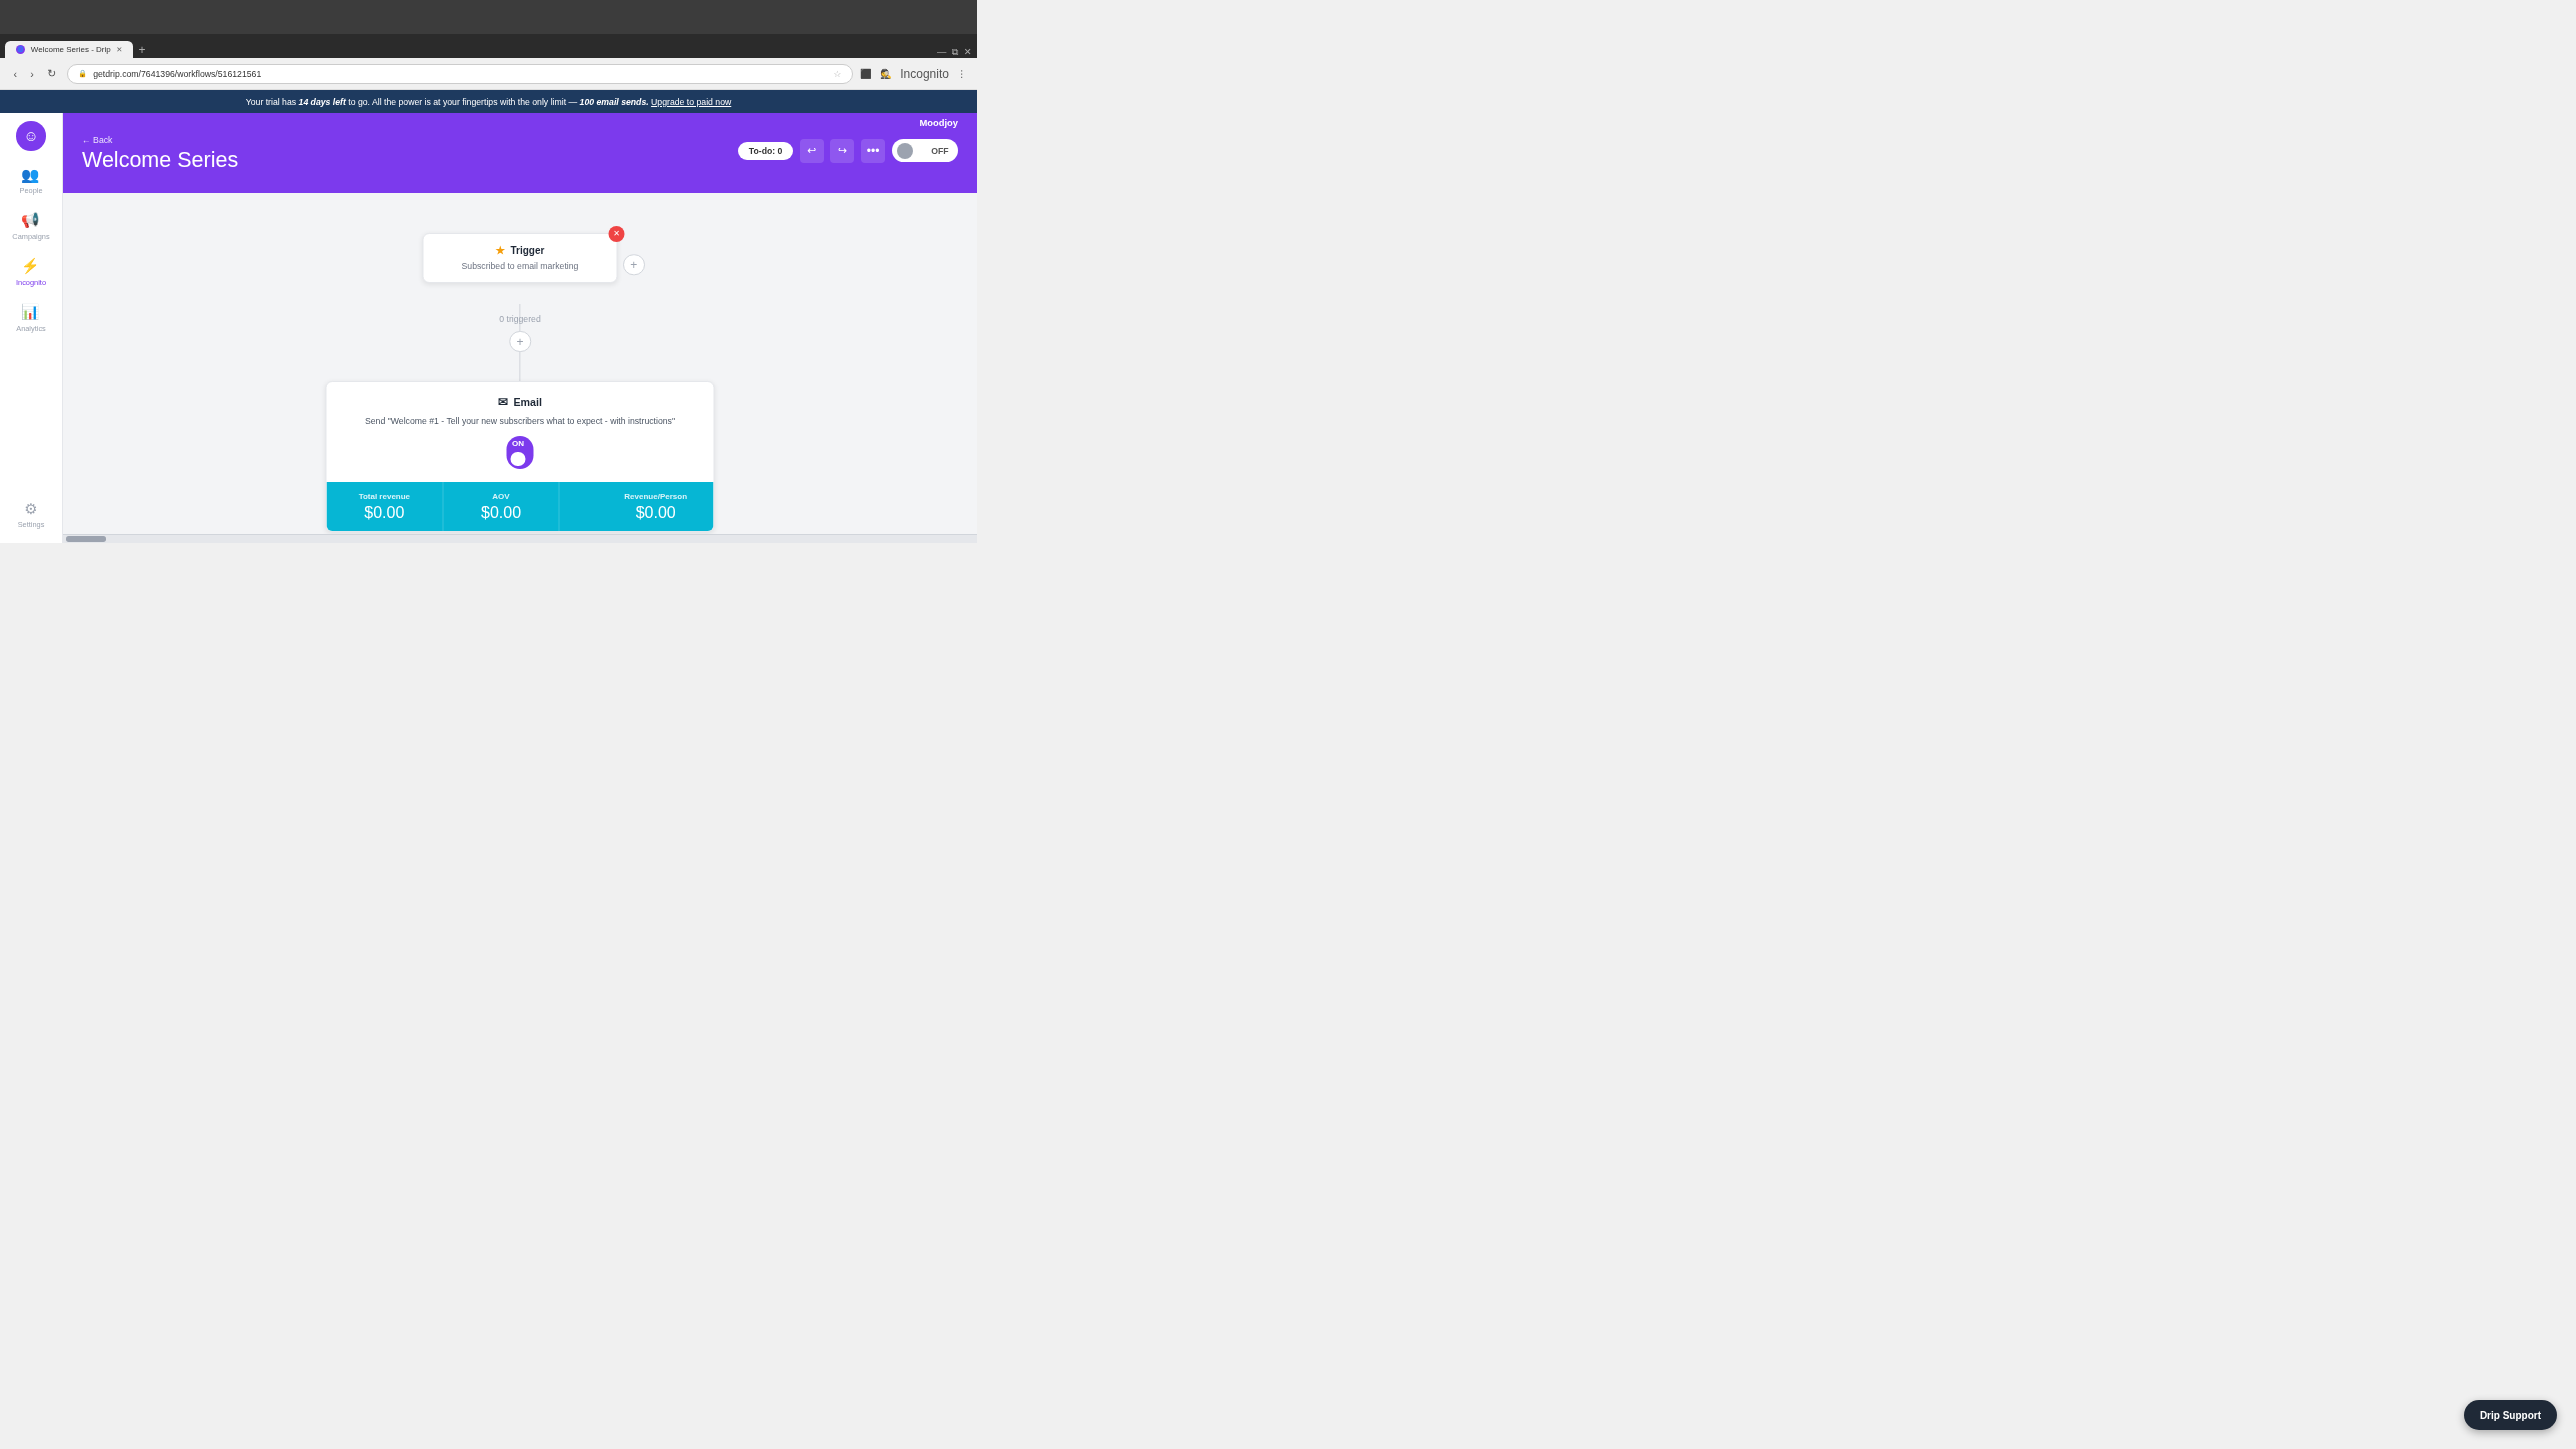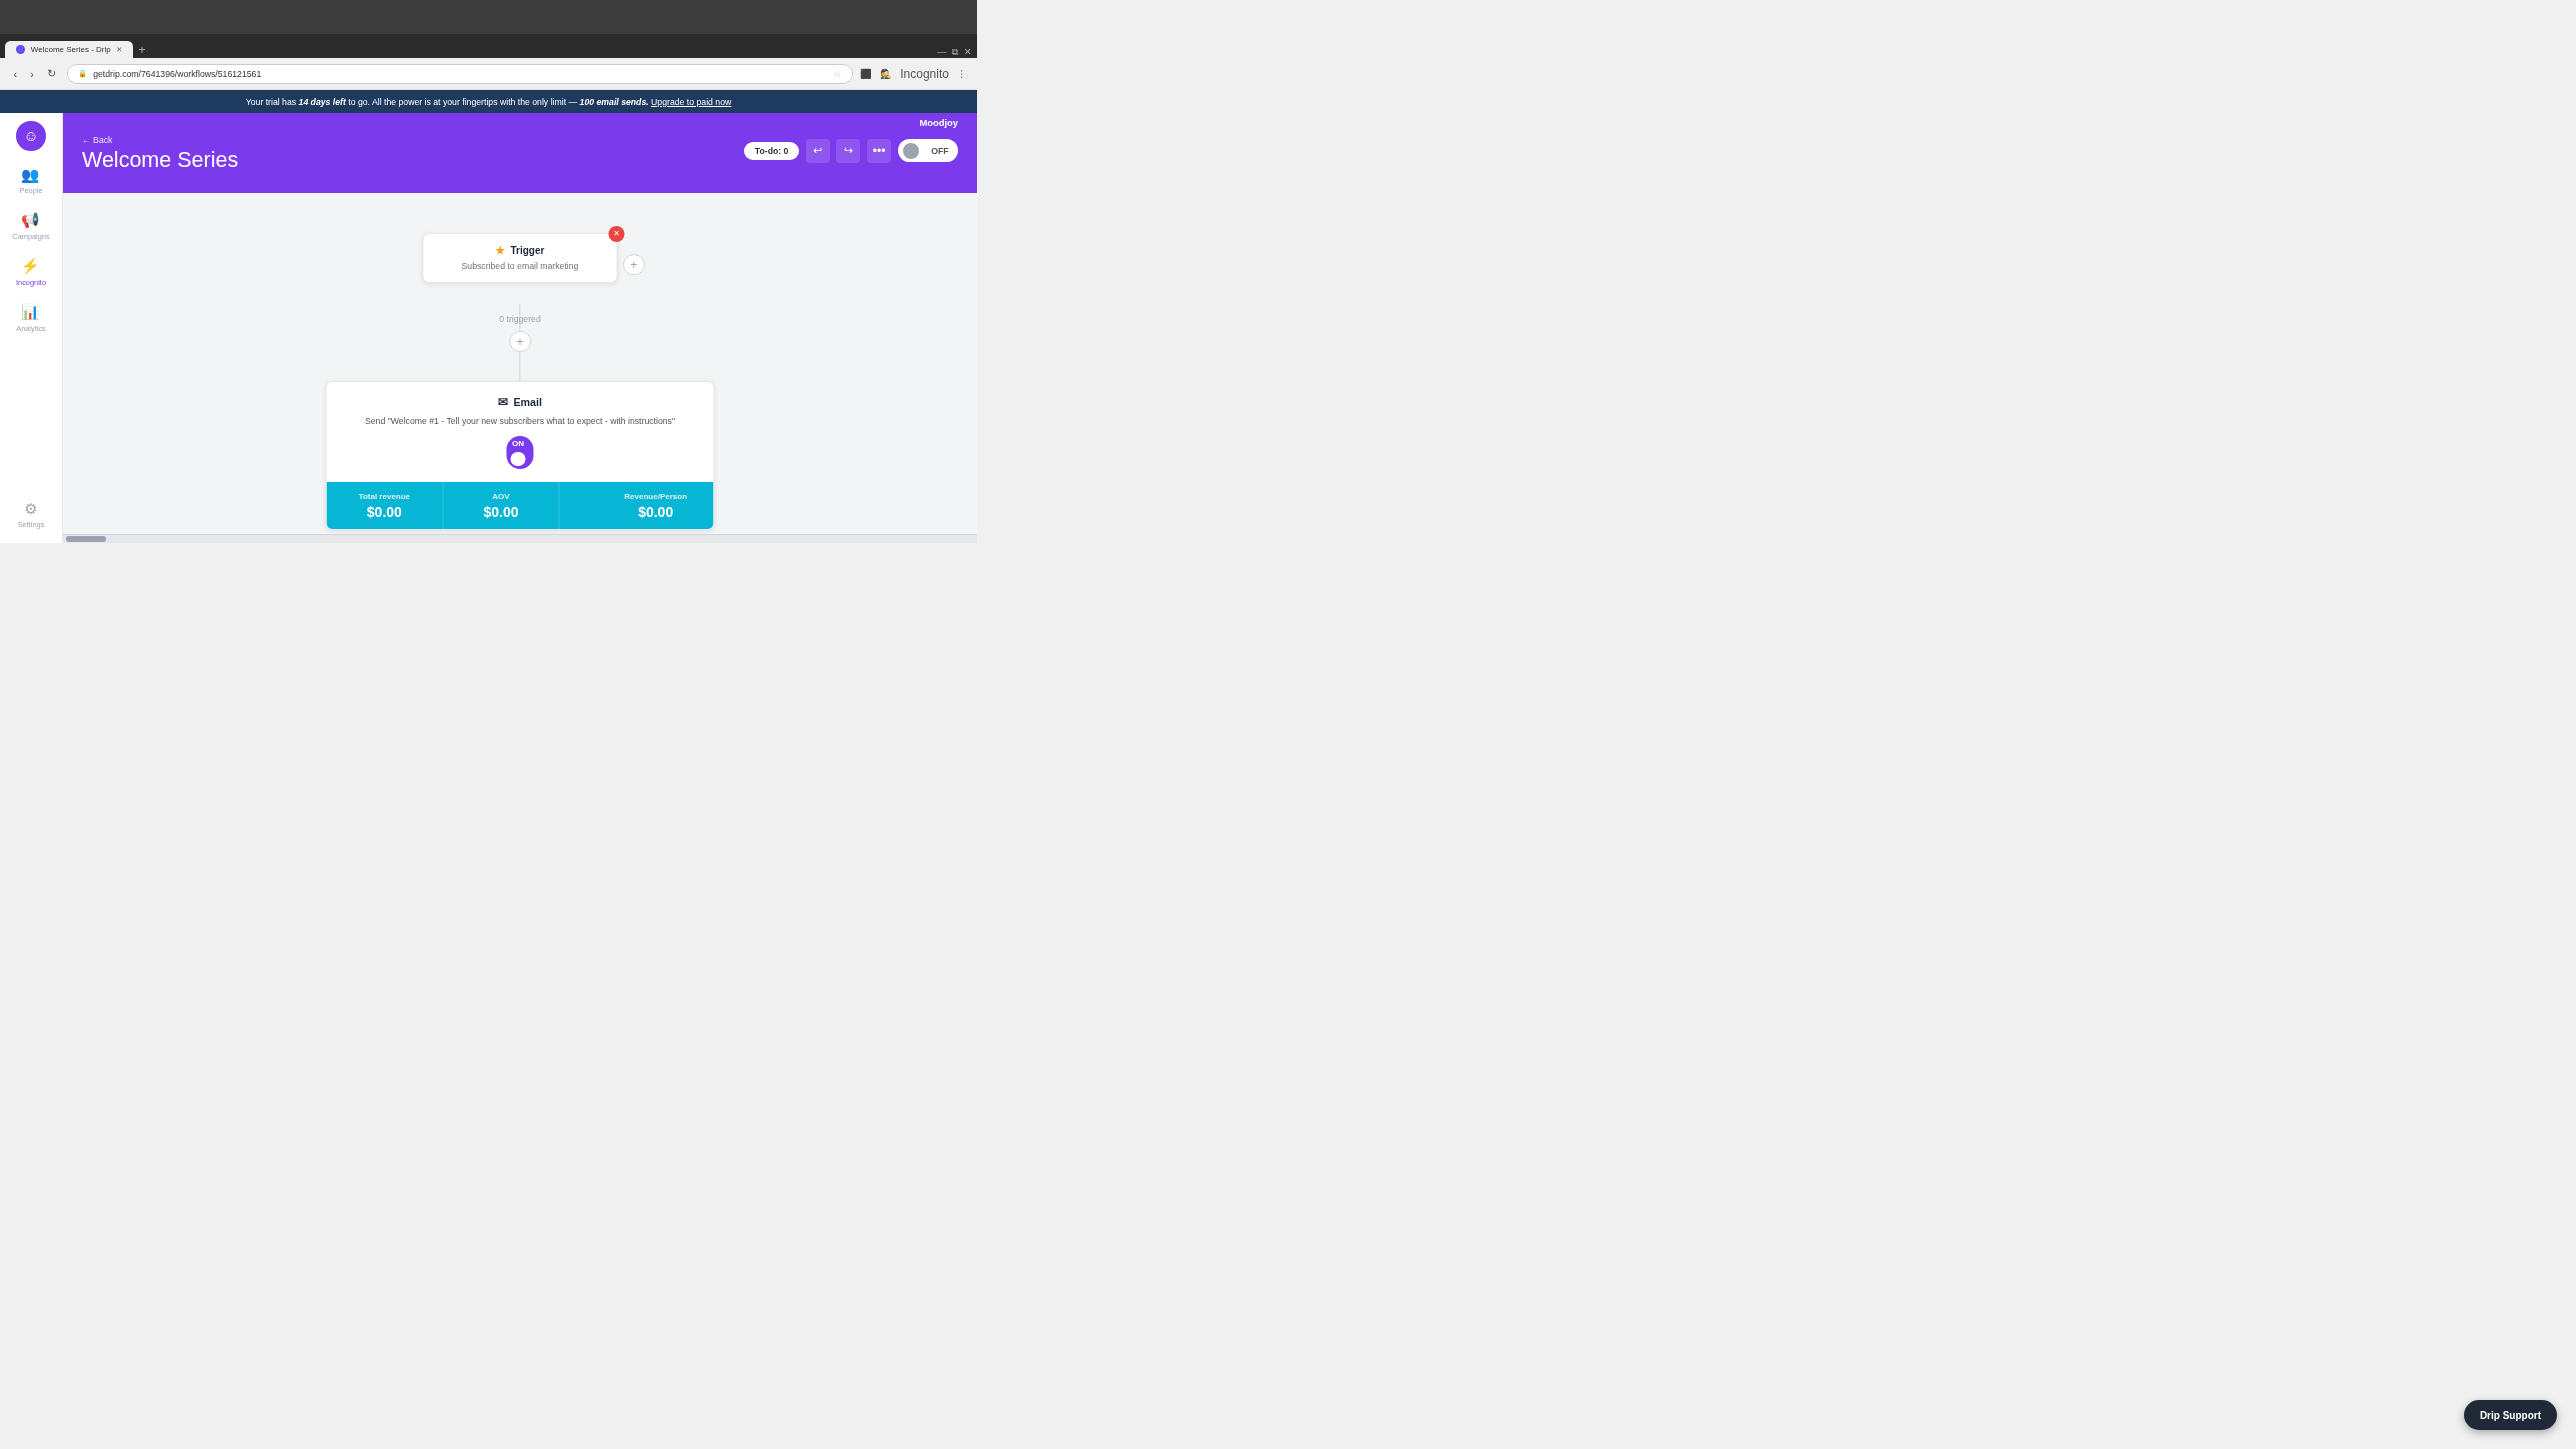--- a/index.html
+++ b/index.html
@@ -277,21 +277,21 @@
       color: white;
       font-size: 12px;
       cursor: pointer;
     }
     .toggle-off {
       background: white;
       border-radius: 13.4px;
       padding: 3.4px 9.4px 3.4px 5.4px;
       display: flex;
       align-items: center;
-      gap: 12px;
+      gap: 18px;
       cursor: pointer;
       font-size: 8.7px;
       font-weight: 700;
       color: #555;
     }
     .toggle-circle {
       width: 16px;
       height: 16px;
       background: #9ca3af;
       border-radius: 50%;
@@ -477,22 +477,22 @@
     }
     .stat-item:last-child { border-right: none; margin-left: 38px; }
     .stat-label {
       color: rgba(255,255,255,0.85);
       font-size: 8px;
       font-weight: 600;
       margin-bottom: 2.7px;
     }
     .stat-value {
       color: white;
-      font-size: 14px;
-      font-weight: 700;
+      font-size: 16px;
+      font-weight: 400;
     }
 
     
     .drip-support-btn {
       position: fixed;
       bottom: 19px;
       right: 19px;
       background: #1f2937;
       color: white;
       border: none;

